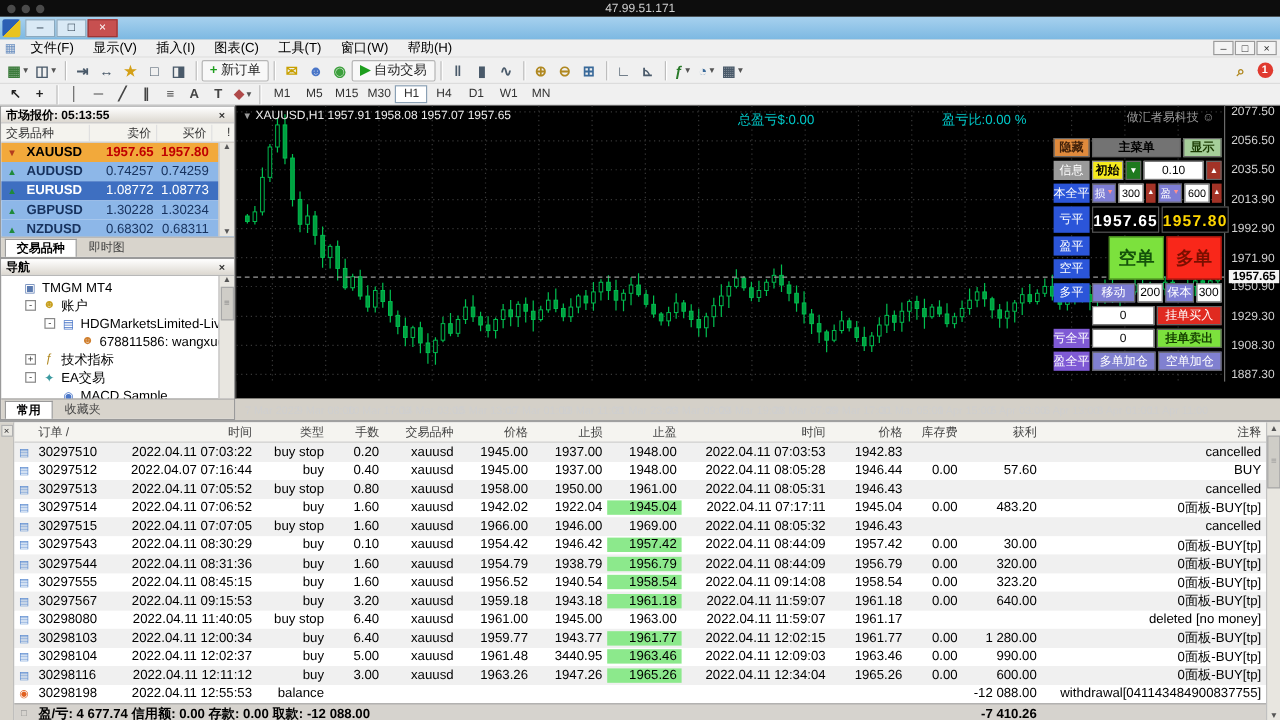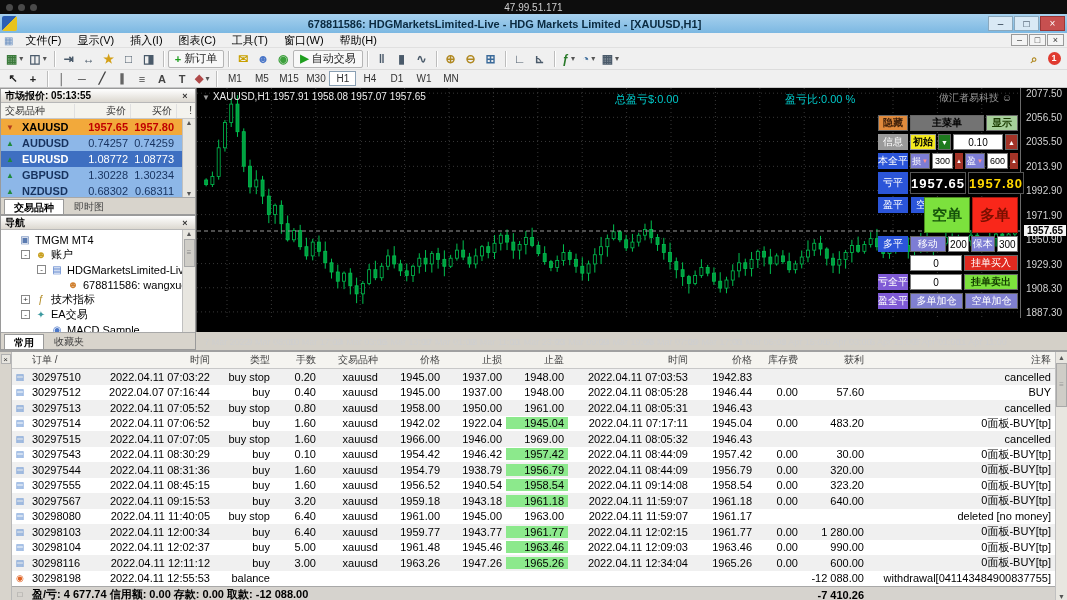--- a/index.html
+++ b/index.html
@@ -103,21 +103,21 @@
   .ddgreen { width:13px; background:#1e7a1e; color:#fff; font-size:7px; }
   .uared { width:13px; background:#a33327; color:#fff; font-size:7px; }
   .slp { width:20px; background:#7d7dd4; color:#fff; font-size:9px; }
   .slp .ar { font-size:6px; color:#ff9090; margin-left:1px; }
   .num-s { width:21px; font-size:9px; }
   .arr-s { width:8px; background:#a33327; color:#fff; font-size:6px; display:flex; align-items:center; justify-content:center; }
   .tp-row.prices { height:22px; }
   .price-box { flex:1; background:#000; border:1px solid #555; color:#fff; font-size:13px; font-weight:bold; display:flex; align-items:center; justify-content:center; letter-spacing:1px; }
   .price-box.ask { color:#ffd700; }
   .tp-row.bigrow { height:36px; }
-  .biglabels { width:44px; flex:none; display:flex; flex-direction:row; gap:3px; }
+  .biglabels { width:44px; flex:none; display:flex; flex-direction:column; gap:3px; }
   .biglabels .tp-label { height:16px; width:30px; }
   .bigbtn { flex:1; font-size:15px; font-weight:bold; }
   .sellbtn { background:#7ce13d; color:#14520a; border:1px solid #4a8a20; }
   .buybtn { background:#f9271a; color:#7a0f00; border:1px solid #a01810; }
   .slateb { background:#7d7dd4; color:#fff; }
   .pend-buy { width:54px; background:#e02a20; color:#fff; }
   .pend-sell { width:54px; background:#7ce13d; color:#143f00; font-weight:bold; }
   .addbtn { flex:1; background:#8080d0; color:#fff; }
 
   
@@ -159,21 +159,20 @@
     <span class="remote-dots">
         <i></i>
         <i></i>
         <i></i>
       </span>
     <span>47.99.51.171</span>
   </div>
 
   <div class="titlebar">
     <span class="app-icon"></span>
-    <span class="title-text">678811586: HDGMarketsLimited-Live - HDG Markets Limited - [XAUUSD,H1]</span>
     <span class="win-btns">
       <span class="win-btn">–</span>
       <span class="win-btn">□</span>
       <span class="win-btn close">×</span>
     </span>
   </div>
 
   <div class="menubar">
     <span class="doc-glyph">▦</span>
     <span id="menu-items" style="display: flex;">
@@ -1046,21 +1045,21 @@
             <span class="c ">0面板-BUY[tp]</span>
           </div>
           <div class="tgrid trow">
             <span class="c ic">▤</span>
             <span class="c l">30298104</span>
             <span class="c ">2022.04.11 12:02:37</span>
             <span class="c ">buy</span>
             <span class="c ">5.00</span>
             <span class="c ">xauusd</span>
             <span class="c ">1961.48</span>
-            <span class="c ">1945.46</span>
+            <span class="c ">3440.95</span>
             <span class="c tpcell hit">1963.46</span>
             <span class="c ">2022.04.11 12:09:03</span>
             <span class="c ">1963.46</span>
             <span class="c ">0.00</span>
             <span class="c ">990.00</span>
             <span class="c ">0面板-BUY[tp]</span>
           </div>
           <div class="tgrid trow alt">
             <span class="c ic">▤</span>
             <span class="c l">30298116</span>

